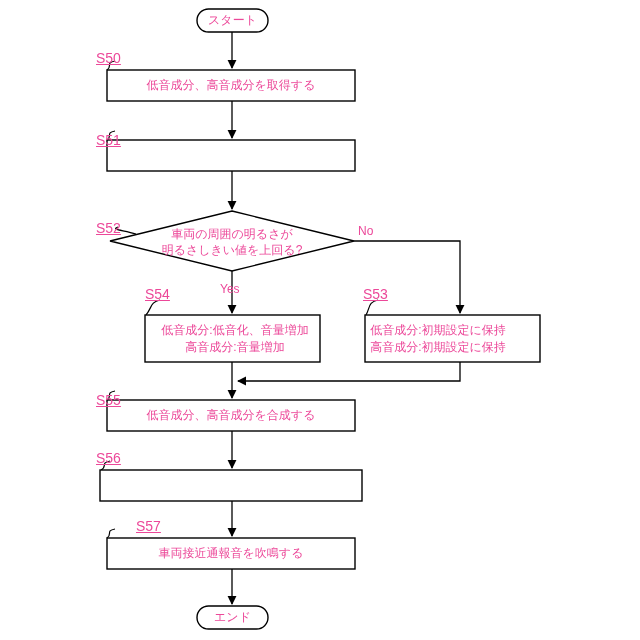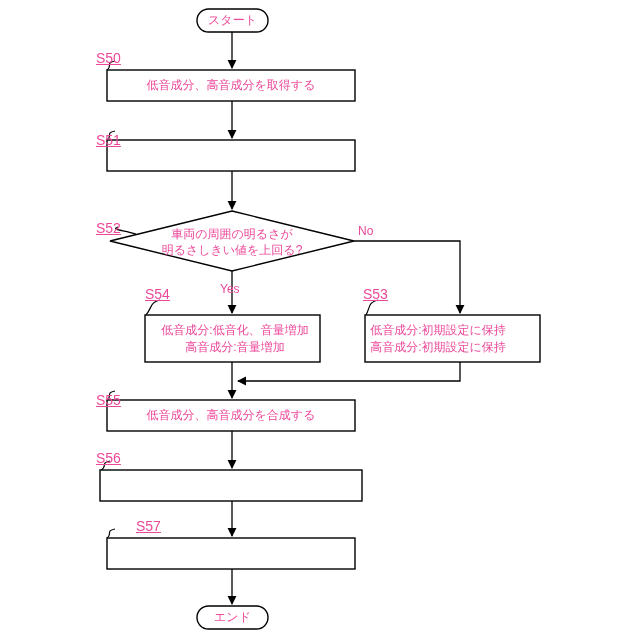--- a/index.html
+++ b/index.html
@@ -90,14 +90,15 @@
     <div>低音成分:低音化、音量増加</div>
     <div>高音成分:音量増加</div>
   </div>
 
   <div class="txt two-line" style="left:358px; top:322px; width:160px;">
     <div>低音成分:初期設定に保持</div>
     <div>高音成分:初期設定に保持</div>
   </div>
 
   <div class="txt box-text single" style="left:107px; top:400px; width:248px;">低音成分、高音成分を合成する</div>
+  <div class="txt box-text single" style="left:107px; top:538px; width:248px;">車両接近通報音を吹鳴する</div>
 
 </div>
 
 </body></html>

